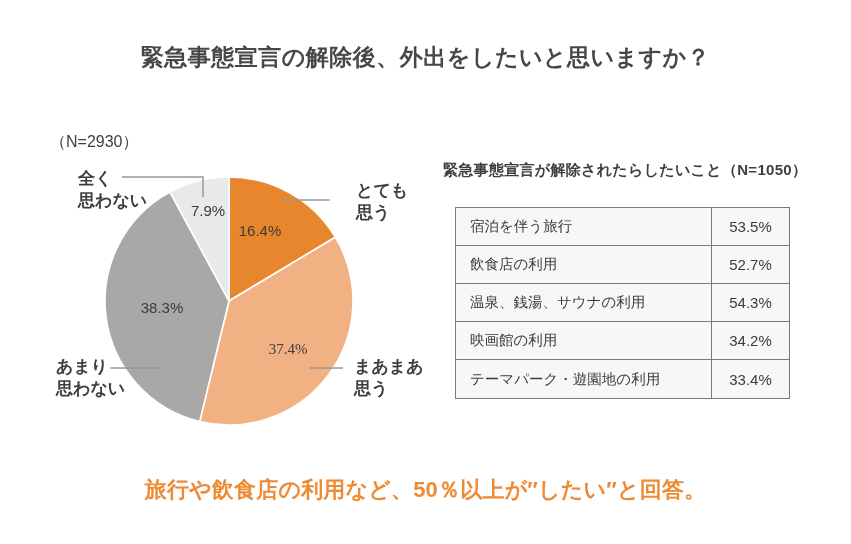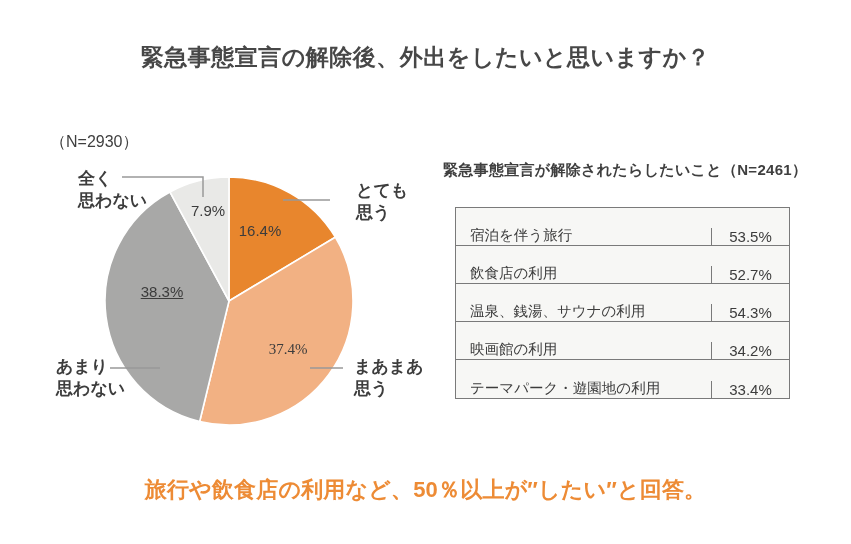--- a/index.html
+++ b/index.html
@@ -68,21 +68,20 @@
     left: 455px;
     top: 207px;
     width: 335px;
     border: 1px solid #7a7a7a;
     background: #f7f7f5;
   }
   .wish-row {
     display: flex;
     height: 38px;
     border-bottom: 1px solid #7a7a7a;
-    align-items: flex-end;
   }
   .wish-row:last-child { border-bottom: none; }
   .cell-item {
     flex: 1;
     display: flex;
     align-items: center;
     padding-left: 14px;
     font-size: 14.5px;
     color: #3c3c3c;
   }
@@ -141,24 +140,24 @@
     <div>あまり</div>
     <div>思わない</div>
   </div>
   <div class="seg-label" style="left:78px; top:168px;">
     <div>全く</div>
     <div>思わない</div>
   </div>
 
   <div class="pct" style="left:230px; top:222px;">16.4%</div>
   <div class="pct" style="left:258px; top:341px;font-family:Liberation Serif, serif;">37.4%</div>
-  <div class="pct" style="left:132px; top:283px;text-decoration:underline;">38.3%</div>
+  <div class="pct" style="left:132px; top:299px;">38.3%</div>
   <div class="pct" style="left:178px; top:202px;">7.9%</div>
 
-  <div class="table-title">緊急事態宣言が解除されたらしたいこと（N=2461）</div>
+  <div class="table-title">緊急事態宣言が解除されたらしたいこと（N=1050）</div>
 
   <div class="wish-table">
     <div class="wish-row">
       <div class="cell-item">宿泊を伴う旅行</div>
       <div class="cell-value">53.5%</div>
     </div>
     <div class="wish-row">
       <div class="cell-item">飲食店の利用</div>
       <div class="cell-value">52.7%</div>
     </div>

